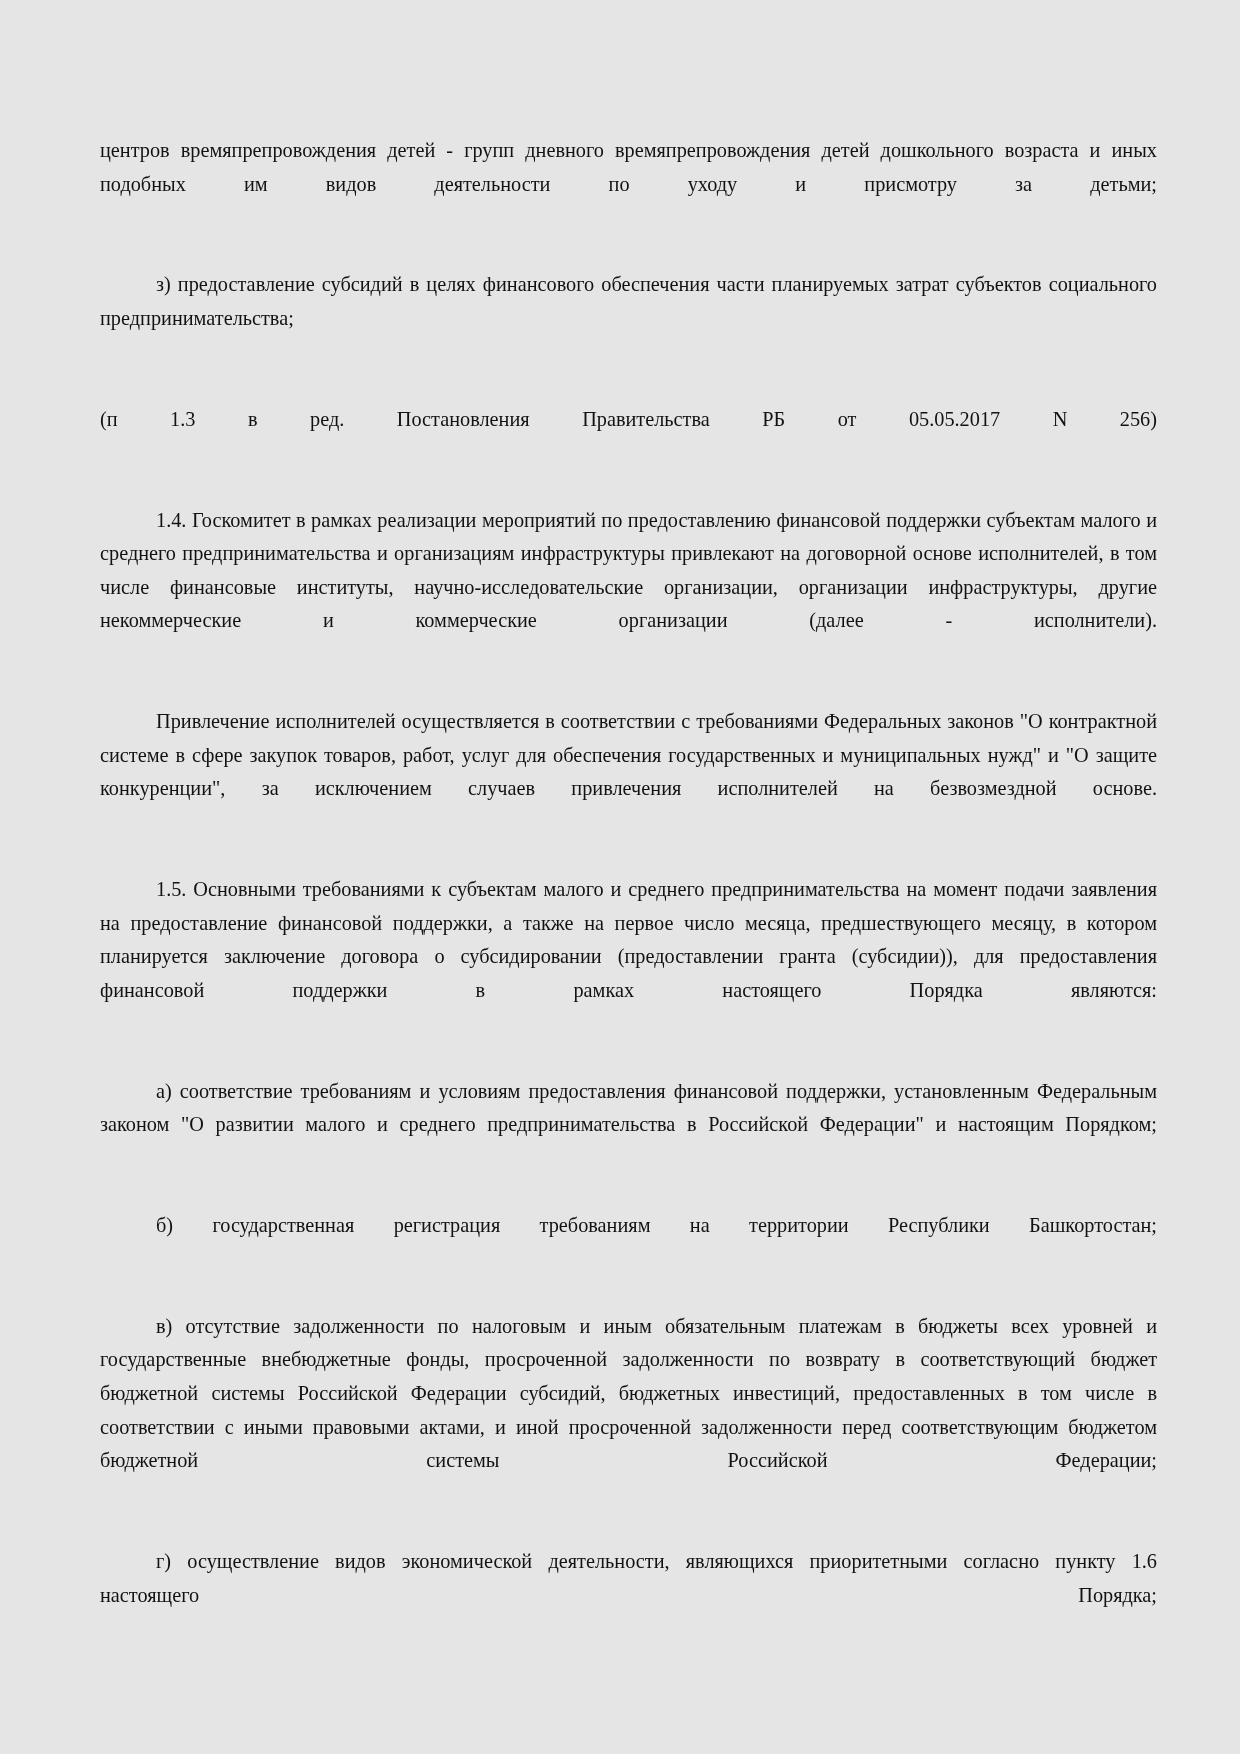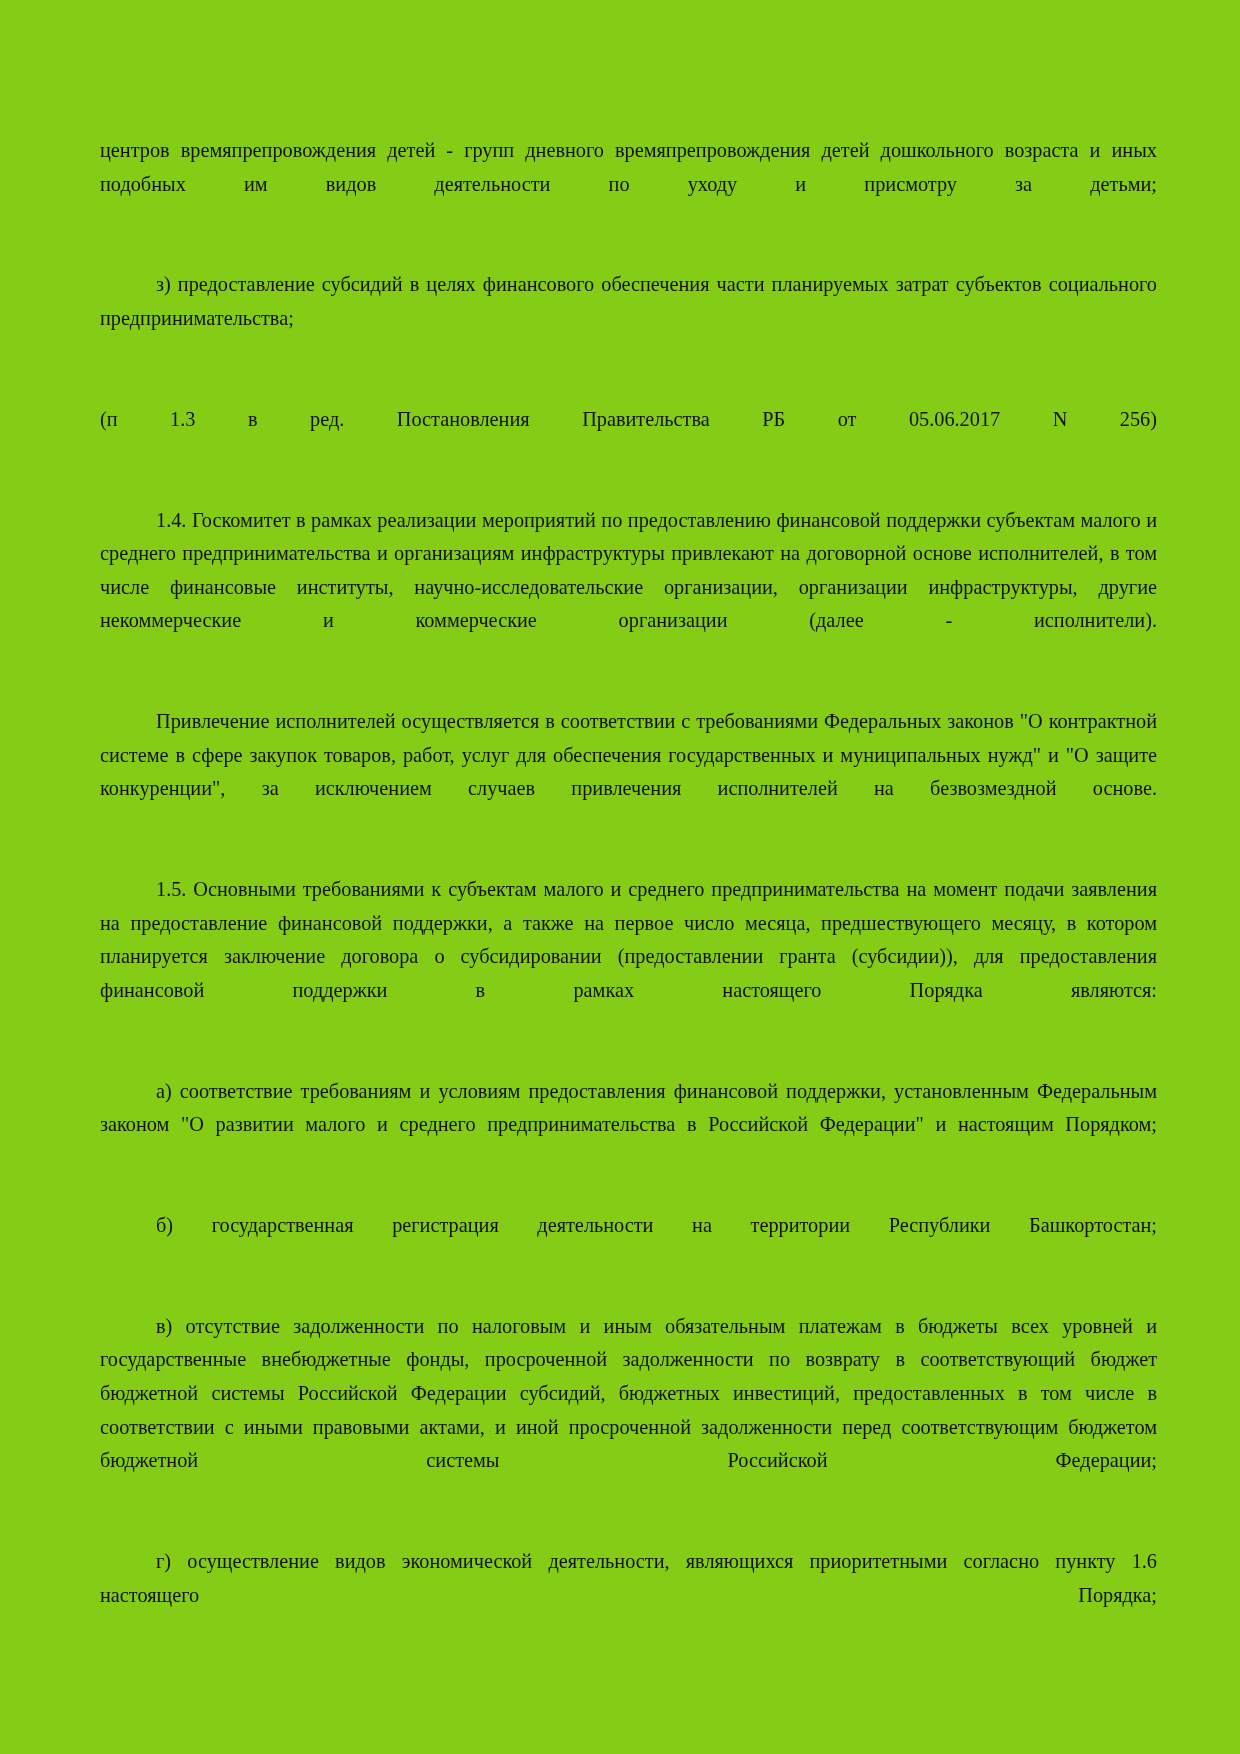--- a/index.html
+++ b/index.html
@@ -5,21 +5,21 @@
 <style>
   html, body {
     margin: 0;
     padding: 0;
     background: #ffffff;
   }
   .page {
     position: relative;
     width: 1240px;
     height: 1754px;
-    background: #84cc16;
+    background: #e5e5e5;
     margin: 0 auto;
     overflow: hidden;
     box-sizing: border-box;
   }
   .content {
     position: absolute;
     left: 100px;
     top: 134px;
     width: 1057px;
     font-family: "Liberation Serif", "DejaVu Serif", serif;
@@ -68,41 +68,41 @@
 
     <p class="para noindent">центров времяпрепровождения детей - групп дневного времяпрепровождения детей дошкольного возраста и иных подобных им видов деятельности по уходу и присмотру за детьми;</p>
 
     <div class="gap"></div>
 
     <p class="para indent">з) предоставление субсидий в целях финансового обеспечения части планируемых затрат субъектов социального предпринимательства;</p>
 
     <div class="gap"></div>
 
 
-    <p class="para noindent">(п 1.3 в ред. Постановления Правительства РБ от 05.06.2017 N 256)</p>
+    <p class="para noindent">(п 1.3 в ред. Постановления Правительства РБ от 05.05.2017 N 256)</p>
 
     <div class="gap"></div>
 
     <p class="para indent">1.4. Госкомитет в рамках реализации мероприятий по предоставлению финансовой поддержки субъектам малого и среднего предпринимательства и организациям инфраструктуры привлекают на договорной основе исполнителей, в том числе финансовые институты, научно-исследовательские организации, организации инфраструктуры, другие некоммерческие и коммерческие организации (далее - исполнители).</p>
 
     <div class="gap"></div>
 
     <p class="para indent">Привлечение исполнителей осуществляется в соответствии с требованиями Федеральных законов "О контрактной системе в сфере закупок товаров, работ, услуг для обеспечения государственных и муниципальных нужд" и "О защите конкуренции", за исключением случаев привлечения исполнителей на безвозмездной основе.</p>
 
     <div class="gap"></div>
 
     <p class="para indent">1.5. Основными требованиями к субъектам малого и среднего предпринимательства на момент подачи заявления на предоставление финансовой поддержки, а также на первое число месяца, предшествующего месяцу, в котором планируется заключение договора о субсидировании (предоставлении гранта (субсидии)), для предоставления финансовой поддержки в рамках настоящего Порядка являются:</p>
 
     <div class="gap"></div>
 
     <p class="para indent">а) соответствие требованиям и условиям предоставления финансовой поддержки, установленным Федеральным законом "О развитии малого и среднего предпринимательства в Российской Федерации" и настоящим Порядком;</p>
 
     <div class="gap"></div>
 
-    <p class="para indent">б) государственная регистрация деятельности на территории Республики Башкортостан;</p>
+    <p class="para indent">б) государственная регистрация требованиям на территории Республики Башкортостан;</p>
 
     <div class="gap"></div>
 
     <p class="para indent">в) отсутствие задолженности по налоговым и иным обязательным платежам в бюджеты всех уровней и государственные внебюджетные фонды, просроченной задолженности по возврату в соответствующий бюджет бюджетной системы Российской Федерации субсидий, бюджетных инвестиций, предоставленных в том числе в соответствии с иными правовыми актами, и иной просроченной задолженности перед соответствующим бюджетом бюджетной системы Российской Федерации;</p>
 
     <div class="gap"></div>
 
     <p class="para indent">г) осуществление видов экономической деятельности, являющихся приоритетными согласно пункту 1.6 настоящего Порядка;</p>
 
   </div>

